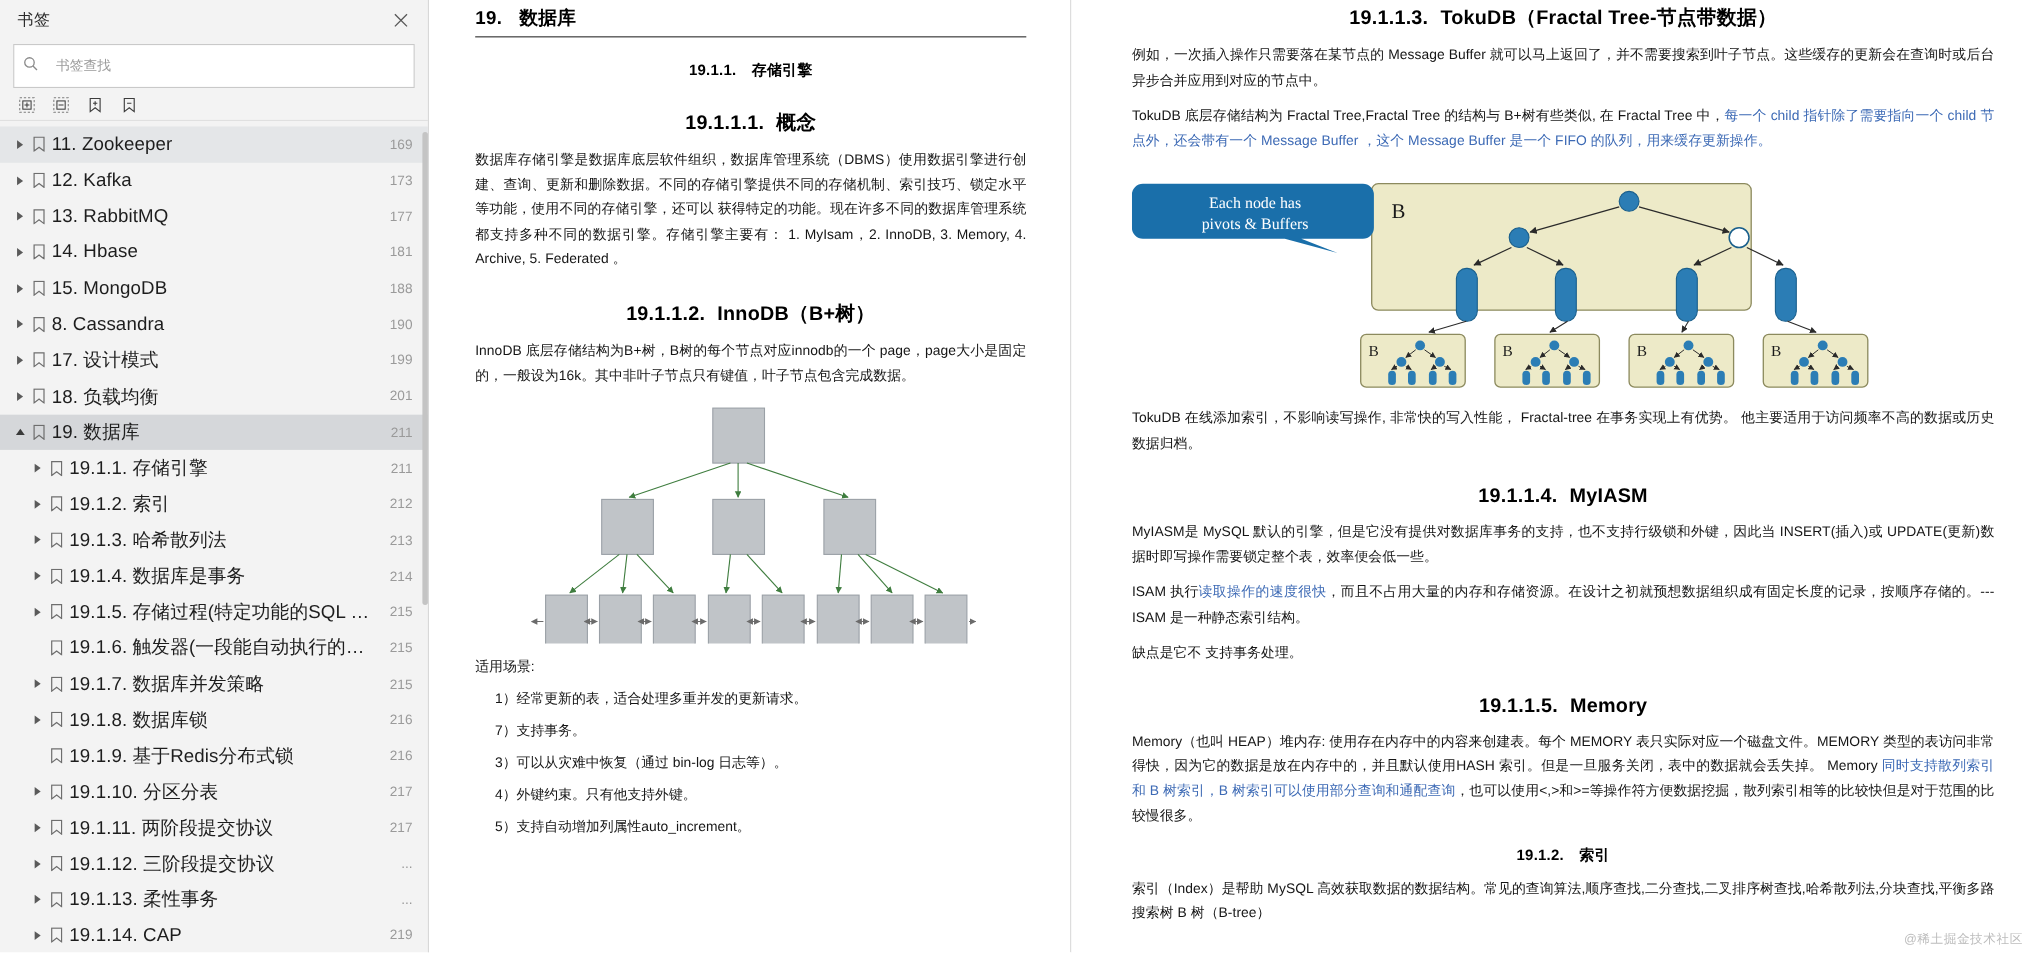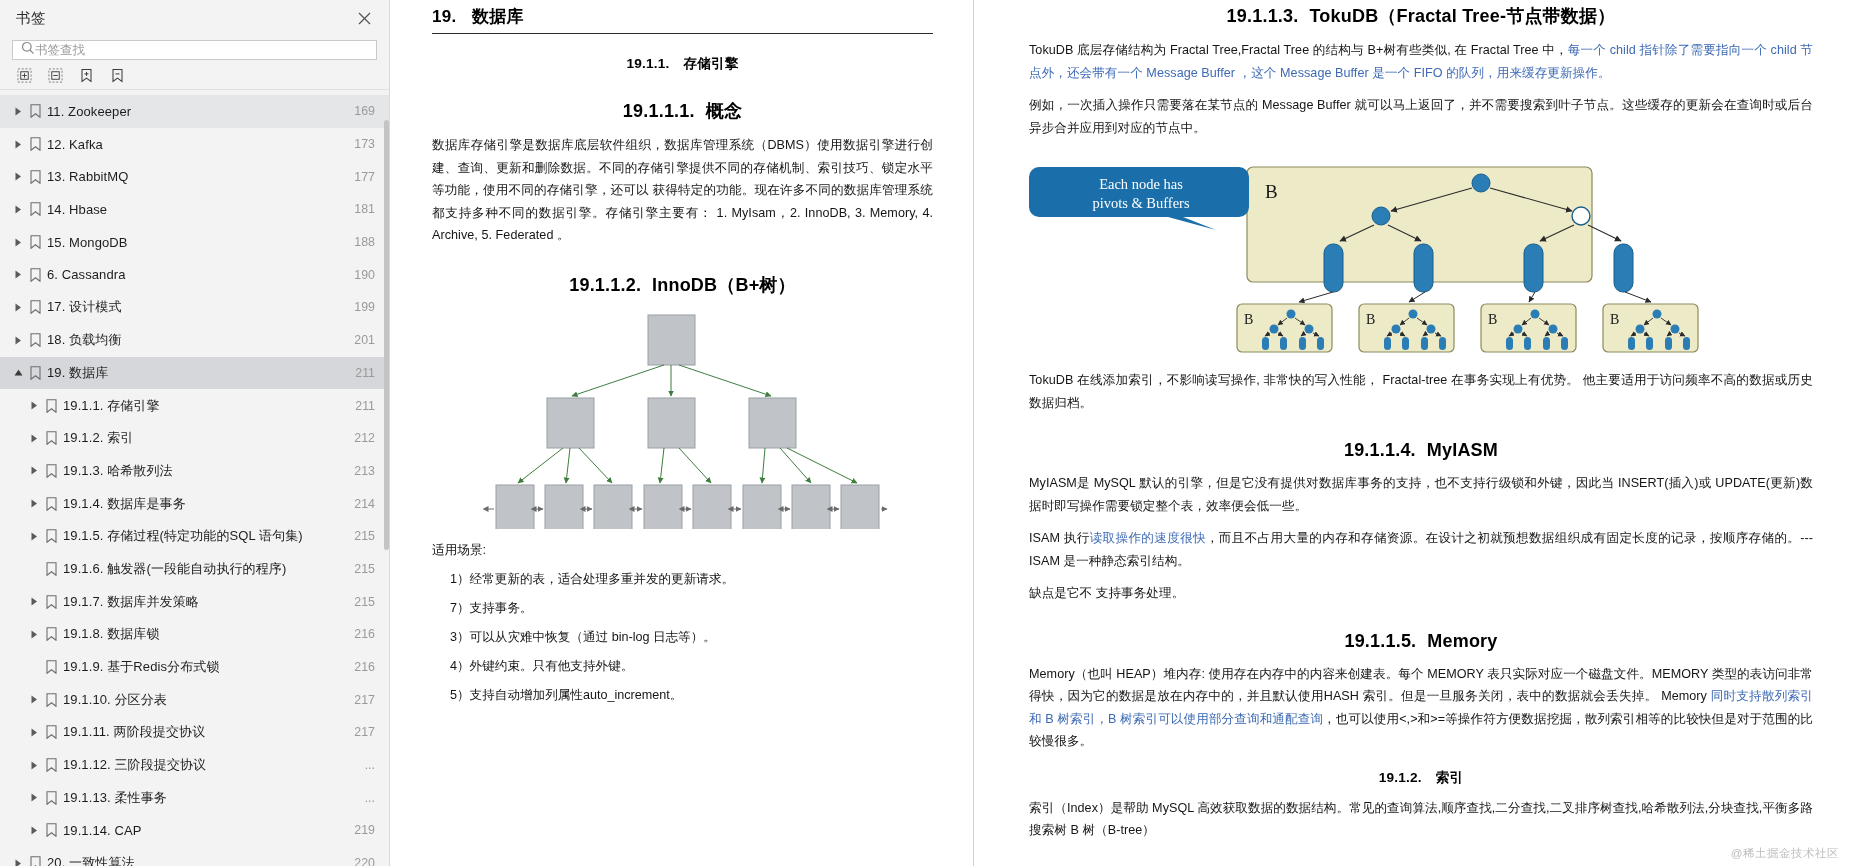--- a/index.html
+++ b/index.html
@@ -25,22 +25,22 @@
     justify-content: space-between;
   }
   .sb-title { font-size: 14.5px; color: #2b2b2b; letter-spacing: .5px; }
   .close-btn {
     width: 26px; height: 26px; display: flex; align-items: center; justify-content: center;
     color: #4a4a4a; font-size: 17px; font-weight: 300; cursor: pointer; line-height: 1;
   }
 
   .sb-search-wrap { padding: 4px 12px 0 12px; }
   .sb-search {
-    height: 20px; background: #ffffff; border: 1px solid #c9c9c9;
-    display: flex; align-items: center; padding: 0 8px; gap: 0;
+    height: 40px; background: #ffffff; border: 1px solid #c9c9c9;
+    display: flex; align-items: center; padding: 0 8px; gap: 16px;
   }
   .sb-search svg { flex: 0 0 auto; }
   .sb-search input {
     border: none; outline: none; flex: 1; font-size: 12.5px;
     color: #333; background: transparent;
     font-family: "Liberation Sans", "DejaVu Sans", sans-serif;
   }
   .sb-search input::placeholder { color: #9b9b9b; }
 
   .sb-toolbar {
@@ -59,21 +59,21 @@
     padding-right: 14px; cursor: pointer; position: relative;
   }
   .bm-row.sel { background: #d5d7da; }
   .bm-row.hov { background: #e4e6e8; }
   .caret {
     width: 16px; height: 16px; flex: 0 0 16px; display: flex;
     align-items: center; justify-content: center; color: #4a4a4a;
   }
   .bmk-icon { width: 18px; flex: 0 0 18px; display: flex; align-items: center; justify-content: center; }
   .bm-label {
-    flex: 1; font-size: 13px; color: #1d1d1d; white-space: nowrap;
+    flex: 1; font-size: 17px; color: #1d1d1d; white-space: nowrap;
     overflow: hidden; text-overflow: ellipsis; padding-left: 3px;
     letter-spacing: .1px;
   }
   .bm-page { font-size: 12.4px; color: #9a9a9a; flex: 0 0 auto; padding-left: 8px; }
   .ind-0 { padding-left: 10px; }
   .ind-1 { padding-left: 26px; }
 
   .sb-scroll {
     position: absolute; right: 0; top: 0; width: 5px; height: 866px;
     background: transparent;
@@ -269,21 +269,21 @@
           <span class="caret">
             <svg width="7" height="9" viewBox="0 0 7 9">
               <path d="M0.5 0.5 L6 4.5 L0.5 8.5 z" fill="#5a5a5a"></path>
             </svg>
           </span>
           <span class="bmk-icon">
             <svg width="11" height="14" viewBox="0 0 11 14">
               <path d="M1 0.7 h9 v12.6 l-4.5 -3.5 l-4.5 3.5 z" fill="none" stroke="#6e6e6e" stroke-width="1.1"></path>
             </svg>
           </span>
-          <span class="bm-label">6. Cassandra</span>
+          <span class="bm-label">8. Cassandra</span>
           <span class="bm-page">190</span>
         </div>
         <div class="bm-row ind-0">
           <span class="caret">
             <svg width="7" height="9" viewBox="0 0 7 9">
               <path d="M0.5 0.5 L6 4.5 L0.5 8.5 z" fill="#5a5a5a"></path>
             </svg>
           </span>
           <span class="bmk-icon">
             <svg width="11" height="14" viewBox="0 0 11 14">
@@ -545,20 +545,21 @@
         <h4 class="doc-h4">
           <span class="num">19.1.1.1.</span><span>概念</span>
         </h4>
 
         <p class="doc-p">数据库存储引擎是数据库底层软件组织，数据库管理系统（DBMS）使用数据引擎进行创建、查询、更新和删除数据。不同的存储引擎提供不同的存储机制、索引技巧、锁定水平等功能，使用不同的存储引擎，还可以 获得特定的功能。现在许多不同的数据库管理系统都支持多种不同的数据引擎。存储引擎主要有： 1. MyIsam，2. InnoDB, 3. Memory, 4. Archive, 5. Federated 。</p>
 
         <h4 class="doc-h4">
           <span class="num">19.1.1.2.</span><span>InnoDB（B+树）</span>
         </h4>
 
+        <p class="doc-p">InnoDB 底层存储结构为B+树，B树的每个节点对应innodb的一个 page，page大小是固定的，一般设为16k。其中非叶子节点只有键值，叶子节点包含完成数据。</p>
 
         <div class="btree">
           <svg width="500" height="218" viewBox="0 0 500 218">
             <defs>
               <marker id="ah" markerWidth="7" markerHeight="7" refX="5.5" refY="3" orient="auto">
                 <path d="M0,0 L6,3 L0,6 z" fill="#3f7d3f"></path>
               </marker>
               <marker id="ahl" markerWidth="7" markerHeight="7" refX="5.5" refY="3" orient="auto">
                 <path d="M0,0 L6,3 L0,6 z" fill="#6b6b6b"></path>
               </marker>
@@ -619,25 +620,25 @@
         <div class="list-item">5）支持自动增加列属性auto_increment。</div>
       </div>
     </section>
 
     <section class="page right">
       <div class="doc-inner">
         <h4 class="doc-h4" style="margin-top:4px">
           <span class="num">19.1.1.3.</span><span>TokuDB（Fractal Tree-节点带数据）</span>
         </h4>
 
+        <p class="doc-p">例如，一次插入操作只需要落在某节点的 Message Buffer 就可以马上返回了，并不需要搜索到叶子节点。这些缓存的更新会在查询时或后台异步合并应用到对应的节点中。</p>
+
         <p class="doc-p">
           <span>TokuDB 底层存储结构为 Fractal Tree,Fractal Tree 的结构与 B+树有些类似, 在 Fractal Tree 中，</span><span class="lblue">每一个 child 指针除了需要指向一个 child 节点外，还会带有一个 Message Buffer ，这个 Message Buffer 是一个 FIFO 的队列，用来缓存更新操作。</span>
         </p>
-
-        <p class="doc-p">例如，一次插入操作只需要落在某节点的 Message Buffer 就可以马上返回了，并不需要搜索到叶子节点。这些缓存的更新会在查询时或后台异步合并应用到对应的节点中。</p>
 
         <div class="toku-fig">
           <svg width="780" height="208" viewBox="0 0 780 208">
             <defs>
               <marker id="bk" markerWidth="7" markerHeight="7" refX="5.5" refY="3" orient="auto">
                 <path d="M0,0 L6,3 L0,6 z" fill="#2a2a2a"></path>
               </marker>
             </defs>
 
             <rect x="218" y="18" width="345" height="115" rx="6" fill="#edeac8" stroke="#8c8a5e" stroke-width="1.2"></rect>

